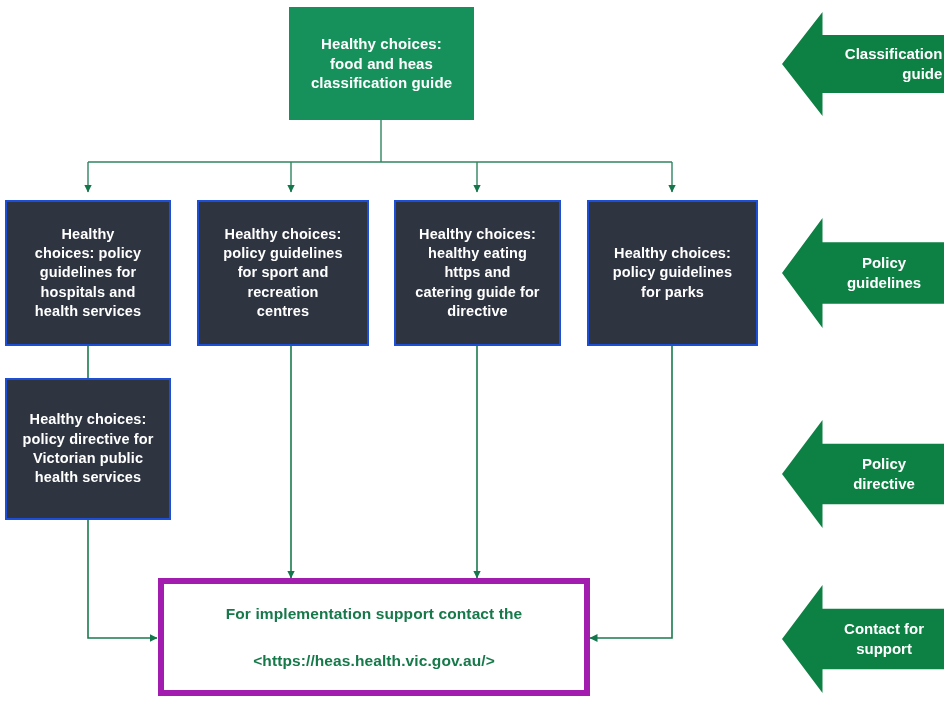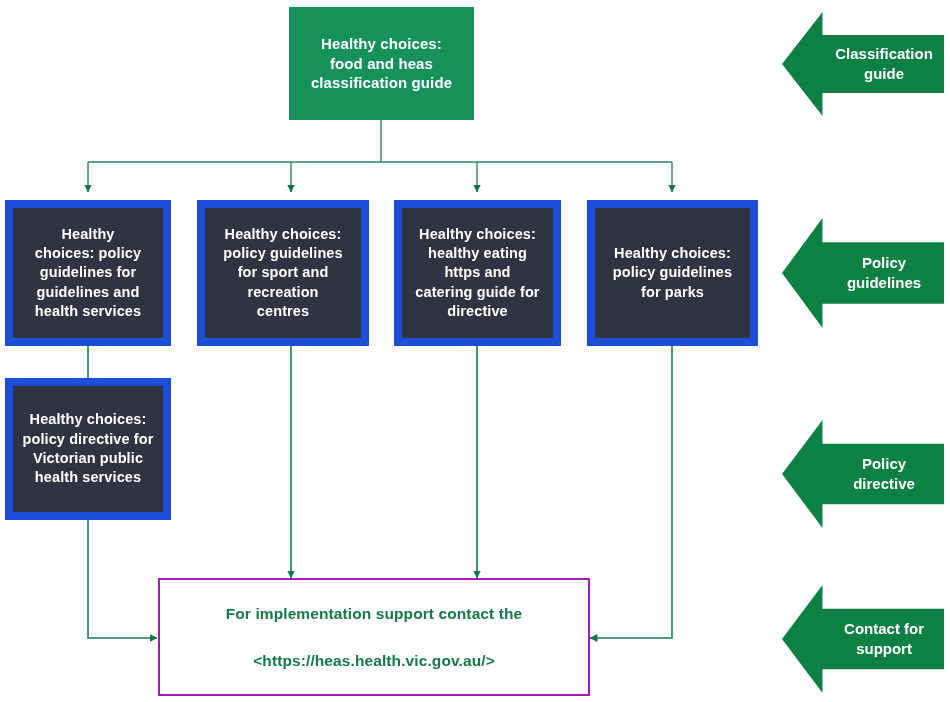--- a/index.html
+++ b/index.html
@@ -41,28 +41,28 @@
   }
   .node-root {
     background: #17915c;
     color: #ffffff;
     font-size: 15px;
     padding: 6px 10px;
   }
   .node-dark {
     background: #2e3440;
     color: #ffffff;
-    border: 8px solid #1d4ed8;
+    border: 2px solid #1d4ed8;
     font-size: 14.5px;
     padding: 6px 8px;
   }
   .node-contact {
     background: #ffffff;
     color: #16794a;
-    border: 2px solid #a21caf;
+    border: 6px solid #a21caf;
     font-size: 15.5px;
     padding: 8px 12px;
     line-height: 1.5;
   }
   .arrow-tag {
     position: absolute;
     display: flex;
     align-items: center;
     justify-content: center;
     text-align: center;
@@ -123,21 +123,21 @@
       <span>food and heas</span><br>
       <span>classification guide</span>
     </span>
   </div>
 
   <div class="node node-dark" style="left:5px; top:200px; width:166px; height:146px;">
     <span>
       <span>Healthy</span><br>
       <span>choices: policy</span><br>
       <span>guidelines for</span><br>
-      <span>guidelines and</span><br>
+      <span>hospitals and</span><br>
       <span>health services</span>
     </span>
   </div>
 
   <div class="node node-dark" style="left:197px; top:200px; width:172px; height:146px;">
     <span>
       <span>Healthy choices:</span><br>
       <span>policy guidelines</span><br>
       <span>for sport and</span><br>
       <span>recreation</span><br>
@@ -173,21 +173,21 @@
   </div>
 
   <div class="node node-contact" style="left:158px; top:578px; width:432px; height:118px;">
     <span>
       <span>For implementation support contact the</span><br>
       <br>
       <span>&lt;https://heas.health.vic.gov.au/&gt;</span>
     </span>
   </div>
 
-  <div class="arrow-tag" style="left:782px; top:12px; width:162px; height:104px;">
+  <div class="arrow-tag" style="left:782px; top:12px; width:162px; height:104px;text-align:right;">
     <span class="arrow-label">
       <span>Classification</span><br>
       <span>guide</span>
     </span>
   </div>
 
   <div class="arrow-tag" style="left:782px; top:218px; width:162px; height:110px;">
     <span class="arrow-label">
       <span>Policy</span><br>
       <span>guidelines</span>

